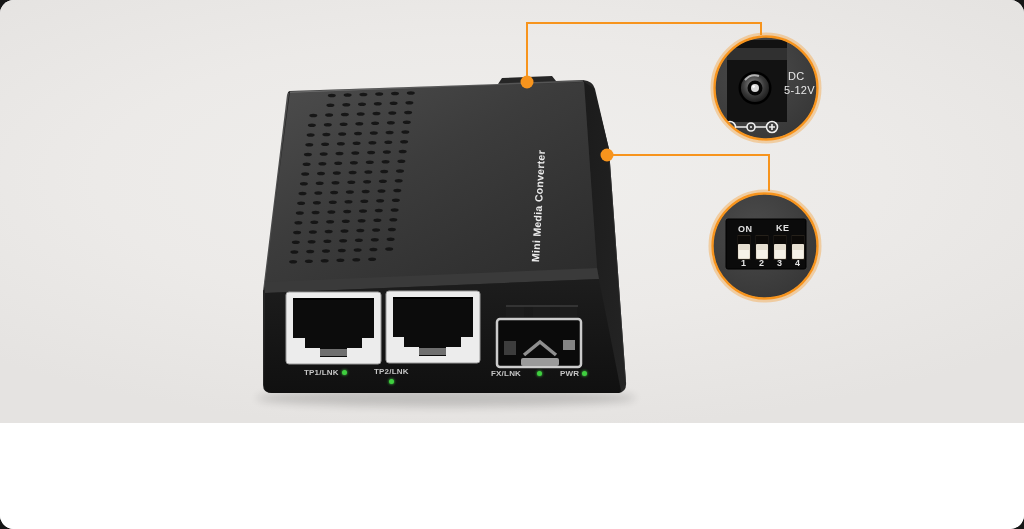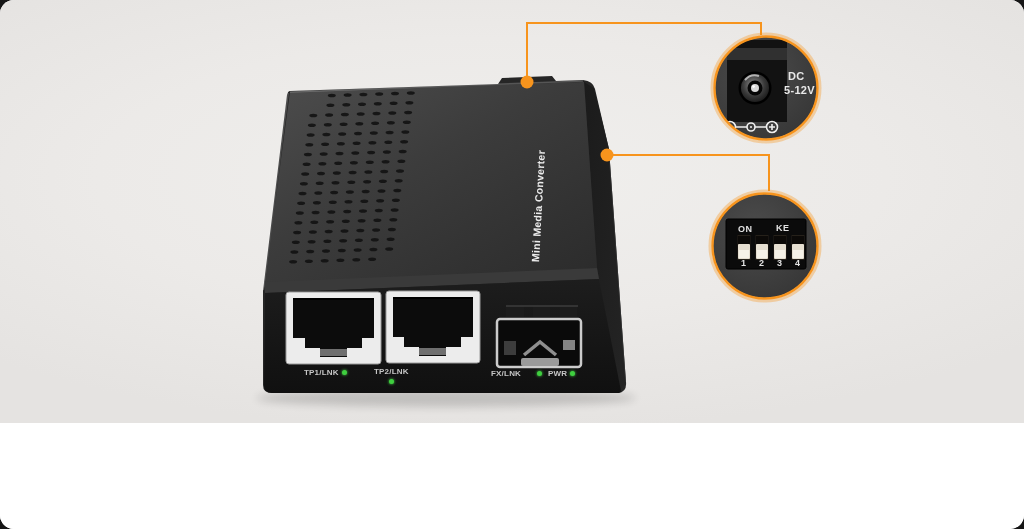--- a/index.html
+++ b/index.html
@@ -7,21 +7,21 @@
   .hero{position:absolute;left:0;top:0;width:1024px;height:423px;
         background:radial-gradient(ellipse 70% 60% at 48% 42%, #f0efed 0%, #eceae8 55%, #e5e3e1 100%);}
   .art{position:absolute;left:0;top:0;}
   .device-label{position:absolute;left:476px;top:199px;width:126px;height:14px;
       transform:rotate(-87deg);text-align:center;font-size:10.5px;font-weight:700;
       letter-spacing:.3px;color:#ececec;white-space:nowrap;}
   .port-label{position:absolute;display:flex;align-items:center;gap:3px;
       font-size:8px;font-weight:700;letter-spacing:.2px;color:#c6c6c6;}
   .led{width:5px;height:5px;border-radius:50%;background:#3fcf3f;box-shadow:0 0 3px #49e04a;}
   .features{position:absolute;left:0;top:423px;width:1024px;height:106px;background:#ffffff;}
-  .dc-text{position:absolute;color:#e8e8e8;font-weight:700;font-size:11px;letter-spacing:.3px;}
+  .dc-text{position:absolute;color:#e8e8e8;font-weight:400;font-size:11px;letter-spacing:.3px;}
   .dip-text{position:absolute;color:#e2e2e2;font-weight:700;font-size:9px;letter-spacing:.5px;}
 </style>
 </head>
 <body>
 
 <div class="page">
   <div class="hero">
 
     <svg class="art" width="1024" height="423" viewBox="0 0 1024 423">
       <defs>
@@ -305,21 +305,21 @@
       <span class="led"></span>
     </div>
     <div class="port-label" style="left:374px;top:367px;flex-direction:column;">
       <span>TP2/LNK</span>
       <span class="led"></span>
     </div>
     <div class="port-label" style="left:491px;top:369px;gap:16px;">
       <span>FX/LNK</span>
       <span class="led"></span>
     </div>
-    <div class="port-label" style="left:548px;top:369px;">
+    <div class="port-label" style="left:536px;top:369px;padding-left:24px;">
       <span>PWR</span>
       <span class="led"></span>
     </div>
   </div>
 
   <div class="features">
 
     
 
     

